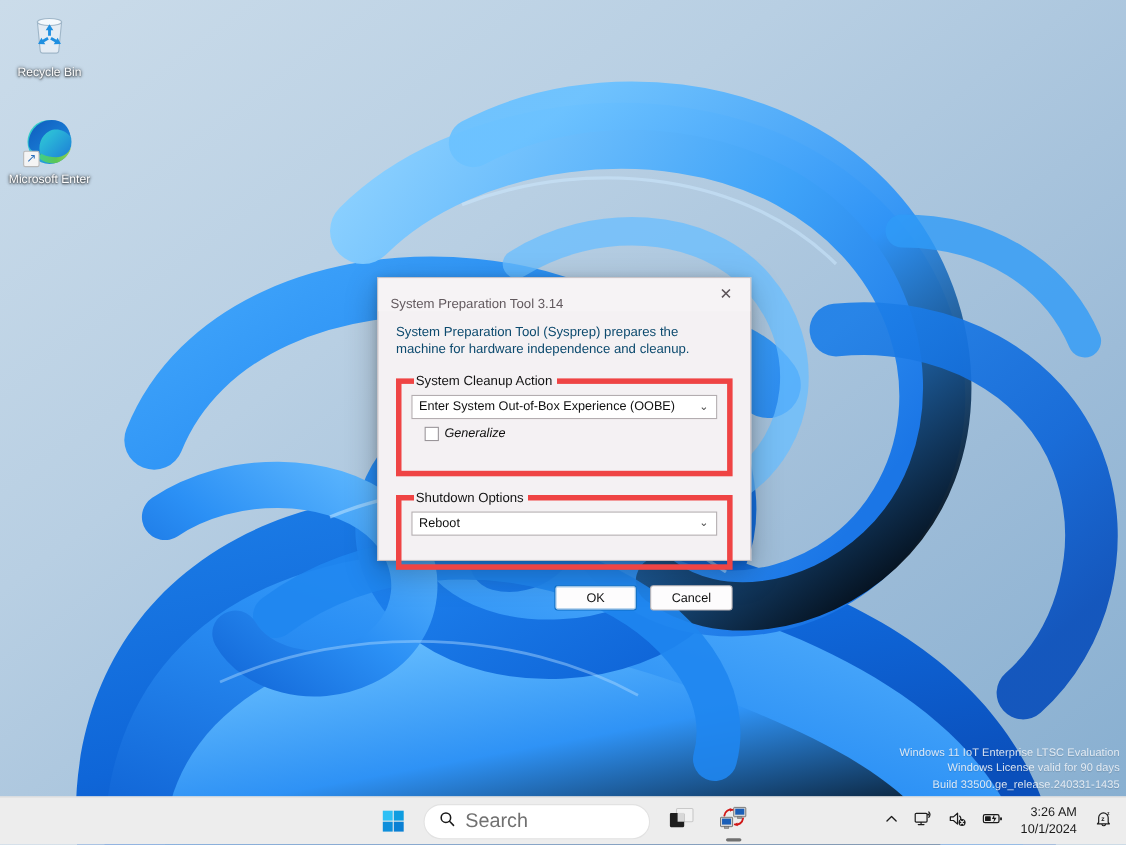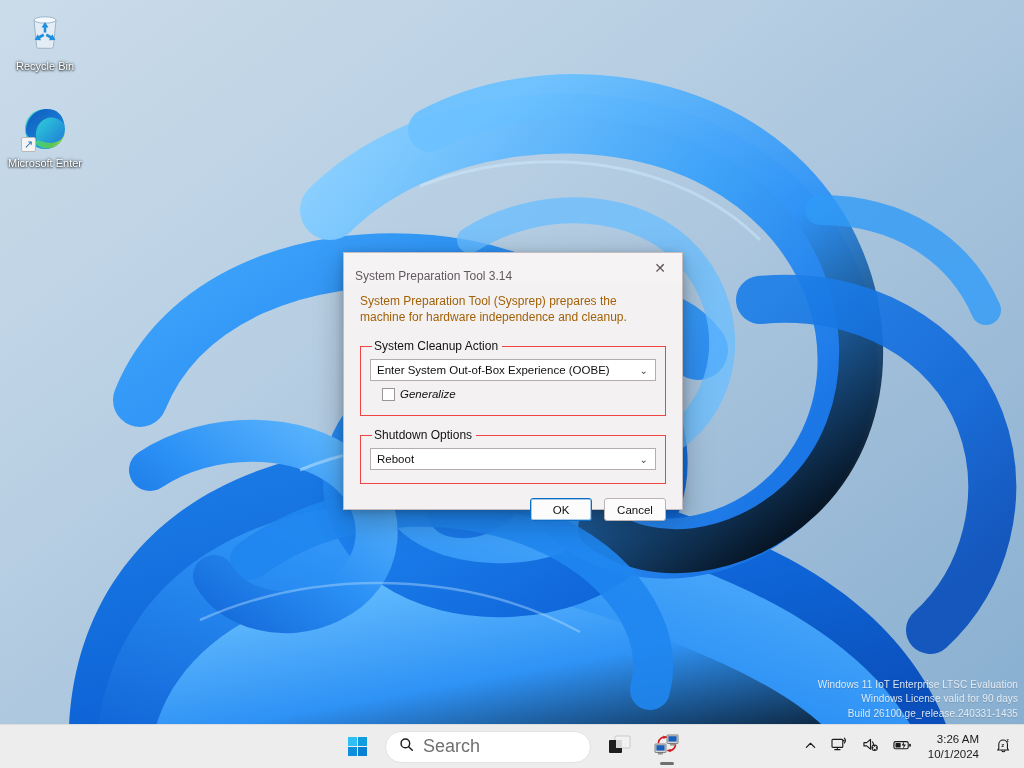--- a/index.html
+++ b/index.html
@@ -110,28 +110,28 @@
     font-size: 14px;
     font-family: "DejaVu Sans", sans-serif;
     cursor: default;
   }
 
   #dialog-body { padding: 6px 16px 0 16px; }
 
   #dialog-description {
     font-size: 12px;
     line-height: 16px;
-    color: #a16207;
+    color: #0c4a6e;
     margin: 4px 0 14px 0;
     width: 300px;
   }
 
   fieldset.group {
-    border: 1px solid #ef4444;
-    padding: 6px 9px 13px 9px;
+    border: 5px solid #ef4444;
+    padding: 6px 9px 26px 9px;
     margin: 0 0 12px 0;
   }
   fieldset.group legend {
     font-size: 12px;
     color: #131313;
     padding: 0 4px 0 2px;
     margin-left: 2px;
   }
 
   .combo {
@@ -170,21 +170,21 @@
   }
   .checkrow span { font-size: 11.5px; color: #101010; }
 
   #dialog-buttons {
     display: flex;
     justify-content: flex-end;
     gap: 12px;
     padding: 2px 16px 0 16px;
   }
   .dlgbtn {
-    width: 62px;
+    width: 75px;
     height: 23px;
     font-size: 11.5px;
     font-family: "Liberation Sans", sans-serif;
     background: #fdfcfd;
     border: 1px solid #b9b4b7;
     border-radius: 3px;
     color: #101010;
     cursor: default;
   }
   .dlgbtn.primary {
@@ -392,21 +392,21 @@
         <path d="M5 26 C5 14 14 4 26 4 C36 4 42 10 43 19 C38 13 30 11 24 14 C16 18 13 28 16 36 C10 34 5 31 5 26 Z" fill="url(#edgeB)"></path>
       </svg>
       <span class="shortcut-arrow">↗</span>
     </span>
     <span>Microsoft Enter</span>
   </div>
 
   <div id="watermark">
     <div>Windows 11 IoT Enterprise LTSC Evaluation</div>
     <div>Windows License valid for 90 days</div>
-    <div>Build 26100.ge_release.240331-1435</div>
+    <div>Build 33500.ge_release.240331-1435</div>
   </div>
 
   <div id="sysprep-dialog">
 
     <div id="dialog-titlebar">
       <span id="dialog-title">System Preparation Tool 3.14</span>
       <span id="dialog-close">✕</span>
     </div>
 
     <div id="dialog-body">

